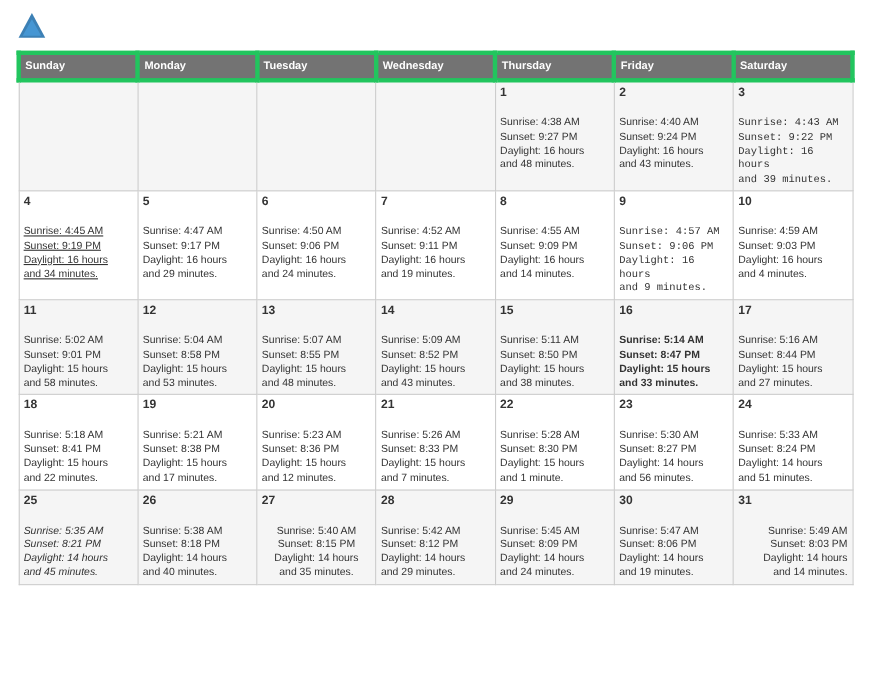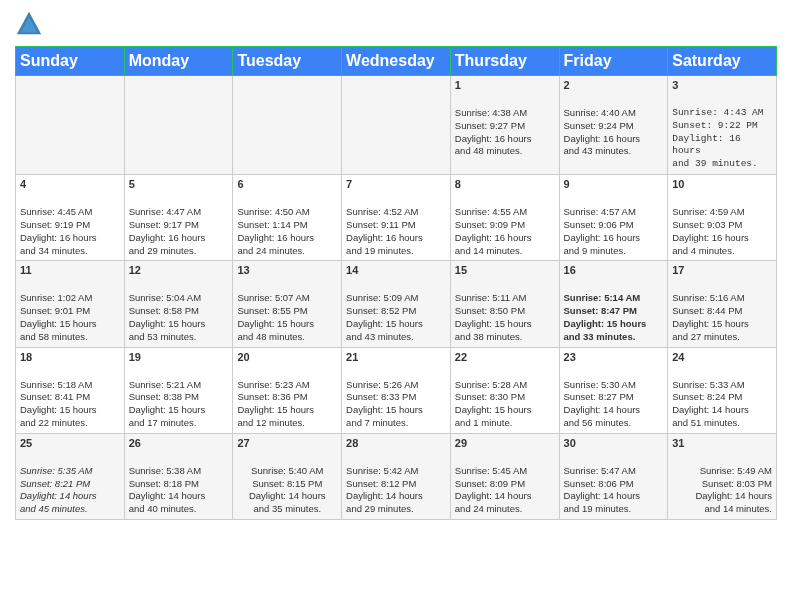--- a/index.html
+++ b/index.html
@@ -40,27 +40,27 @@
     .location {
       font-size: 15px;
       color: #555;
     }
     table {
       width: 100%;
       border-collapse: collapse;
       table-layout: fixed;
     }
     thead tr th {
-      background-color: #3b82f6;
+      background-color: #737373;
       color: #fff;
       text-align: left;
       padding: 5px 4px;
-      font-size: 16px;
+      font-size: 10px;
       font-weight: bold;
-      border: 1px solid #22c55e;
+      border: 4px solid #22c55e;
     }
     tbody tr td {
       border: 1px solid #ccc;
       vertical-align: top;
       padding: 3px 4px;
       font-size: 9.5px;
       color: #333;
       height: 82px;
     }
     tbody tr:nth-child(odd) td {
@@ -136,72 +136,72 @@
             <span class="day-num">3</span>
             <div class="cell-content" style="white-space: pre-line; font-family: Liberation Mono, monospace;">Sunrise: 4:43 AM
 Sunset: 9:22 PM
 Daylight: 16 hours
 and 39 minutes.</div>
           </td>
         </tr>
         <tr>
           <td>
             <span class="day-num">4</span>
-            <div class="cell-content" style="white-space: pre-line;">Sunrise: 4:45 AM
+            <div class="cell-content" style="white-space: pre-line; text-decoration: underline;">Sunrise: 4:45 AM
 Sunset: 9:19 PM
 Daylight: 16 hours
 and 34 minutes.</div>
           </td>
           <td>
             <span class="day-num">5</span>
             <div class="cell-content" style="white-space: pre-line;">Sunrise: 4:47 AM
 Sunset: 9:17 PM
 Daylight: 16 hours
 and 29 minutes.</div>
           </td>
           <td>
             <span class="day-num">6</span>
             <div class="cell-content" style="white-space: pre-line;">Sunrise: 4:50 AM
-Sunset: 1:14 PM
+Sunset: 9:06 PM
 Daylight: 16 hours
 and 24 minutes.</div>
           </td>
           <td>
             <span class="day-num">7</span>
             <div class="cell-content" style="white-space: pre-line;">Sunrise: 4:52 AM
 Sunset: 9:11 PM
 Daylight: 16 hours
 and 19 minutes.</div>
           </td>
           <td>
             <span class="day-num">8</span>
             <div class="cell-content" style="white-space: pre-line;">Sunrise: 4:55 AM
 Sunset: 9:09 PM
 Daylight: 16 hours
 and 14 minutes.</div>
           </td>
           <td>
             <span class="day-num">9</span>
-            <div class="cell-content" style="white-space: pre-line;">Sunrise: 4:57 AM
+            <div class="cell-content" style="white-space: pre-line; font-family: Liberation Mono, monospace;">Sunrise: 4:57 AM
 Sunset: 9:06 PM
 Daylight: 16 hours
 and 9 minutes.</div>
           </td>
           <td>
             <span class="day-num">10</span>
             <div class="cell-content" style="white-space: pre-line;">Sunrise: 4:59 AM
 Sunset: 9:03 PM
 Daylight: 16 hours
 and 4 minutes.</div>
           </td>
         </tr>
         <tr>
           <td>
             <span class="day-num">11</span>
-            <div class="cell-content" style="white-space: pre-line;">Sunrise: 1:02 AM
+            <div class="cell-content" style="white-space: pre-line;">Sunrise: 5:02 AM
 Sunset: 9:01 PM
 Daylight: 15 hours
 and 58 minutes.</div>
           </td>
           <td>
             <span class="day-num">12</span>
             <div class="cell-content" style="white-space: pre-line;">Sunrise: 5:04 AM
 Sunset: 8:58 PM
 Daylight: 15 hours
 and 53 minutes.</div>

